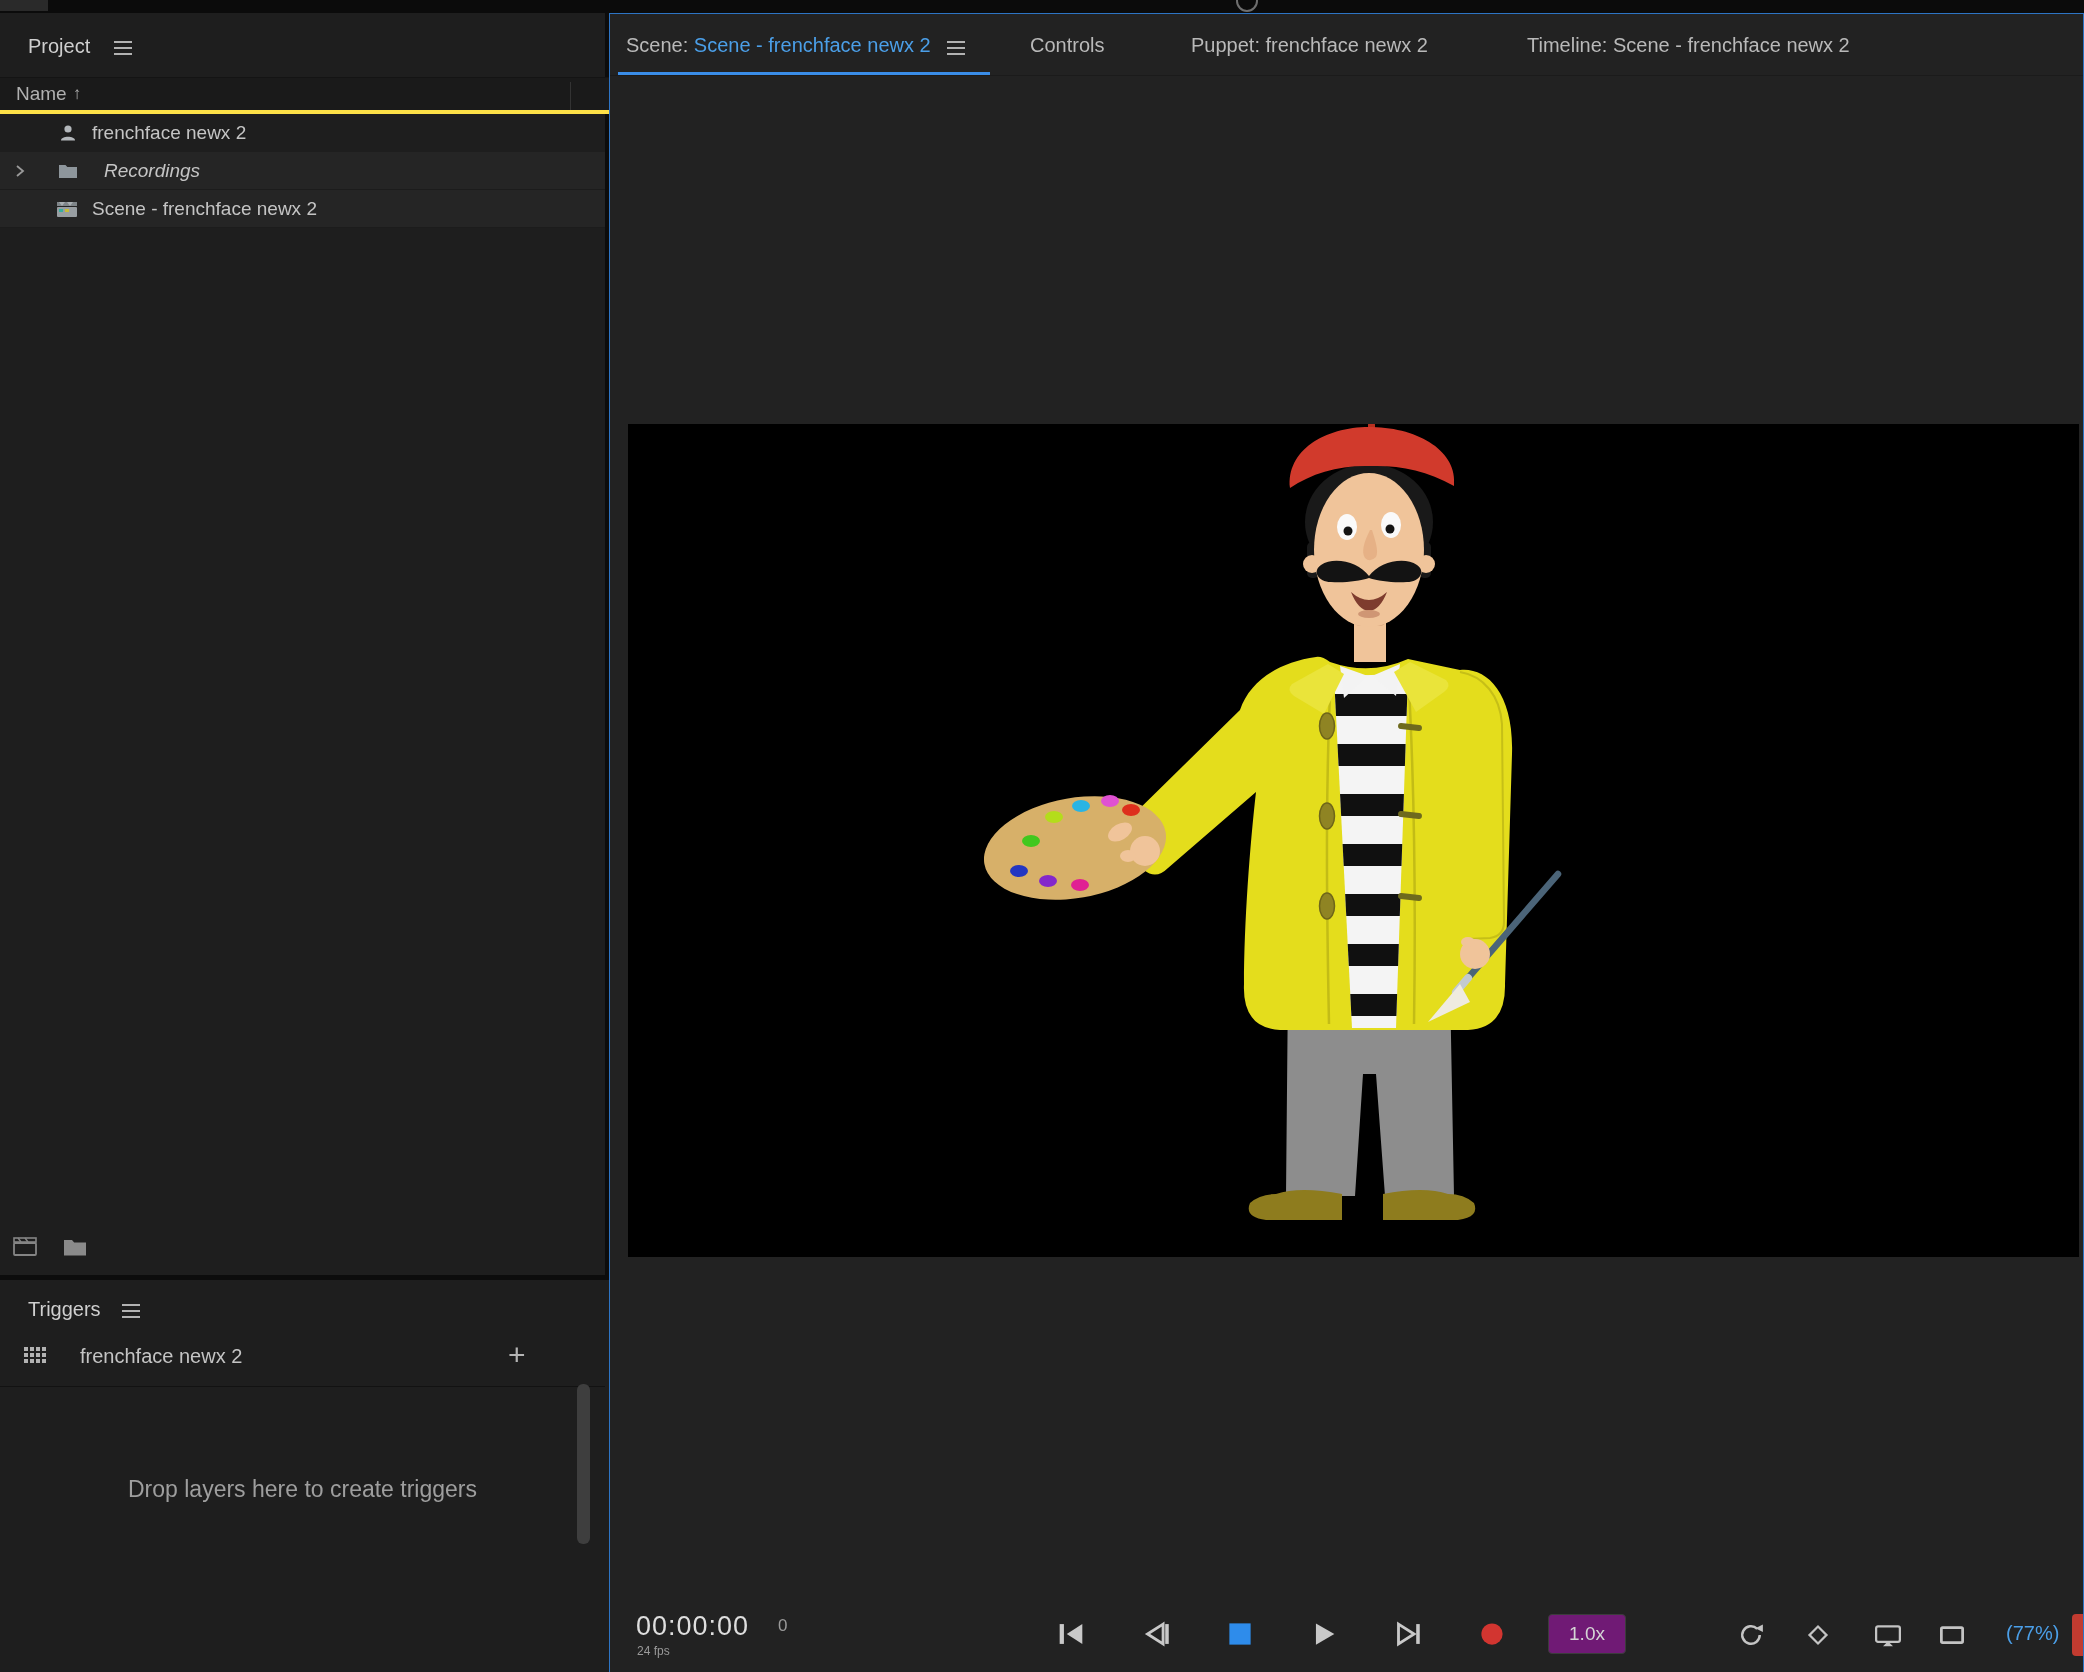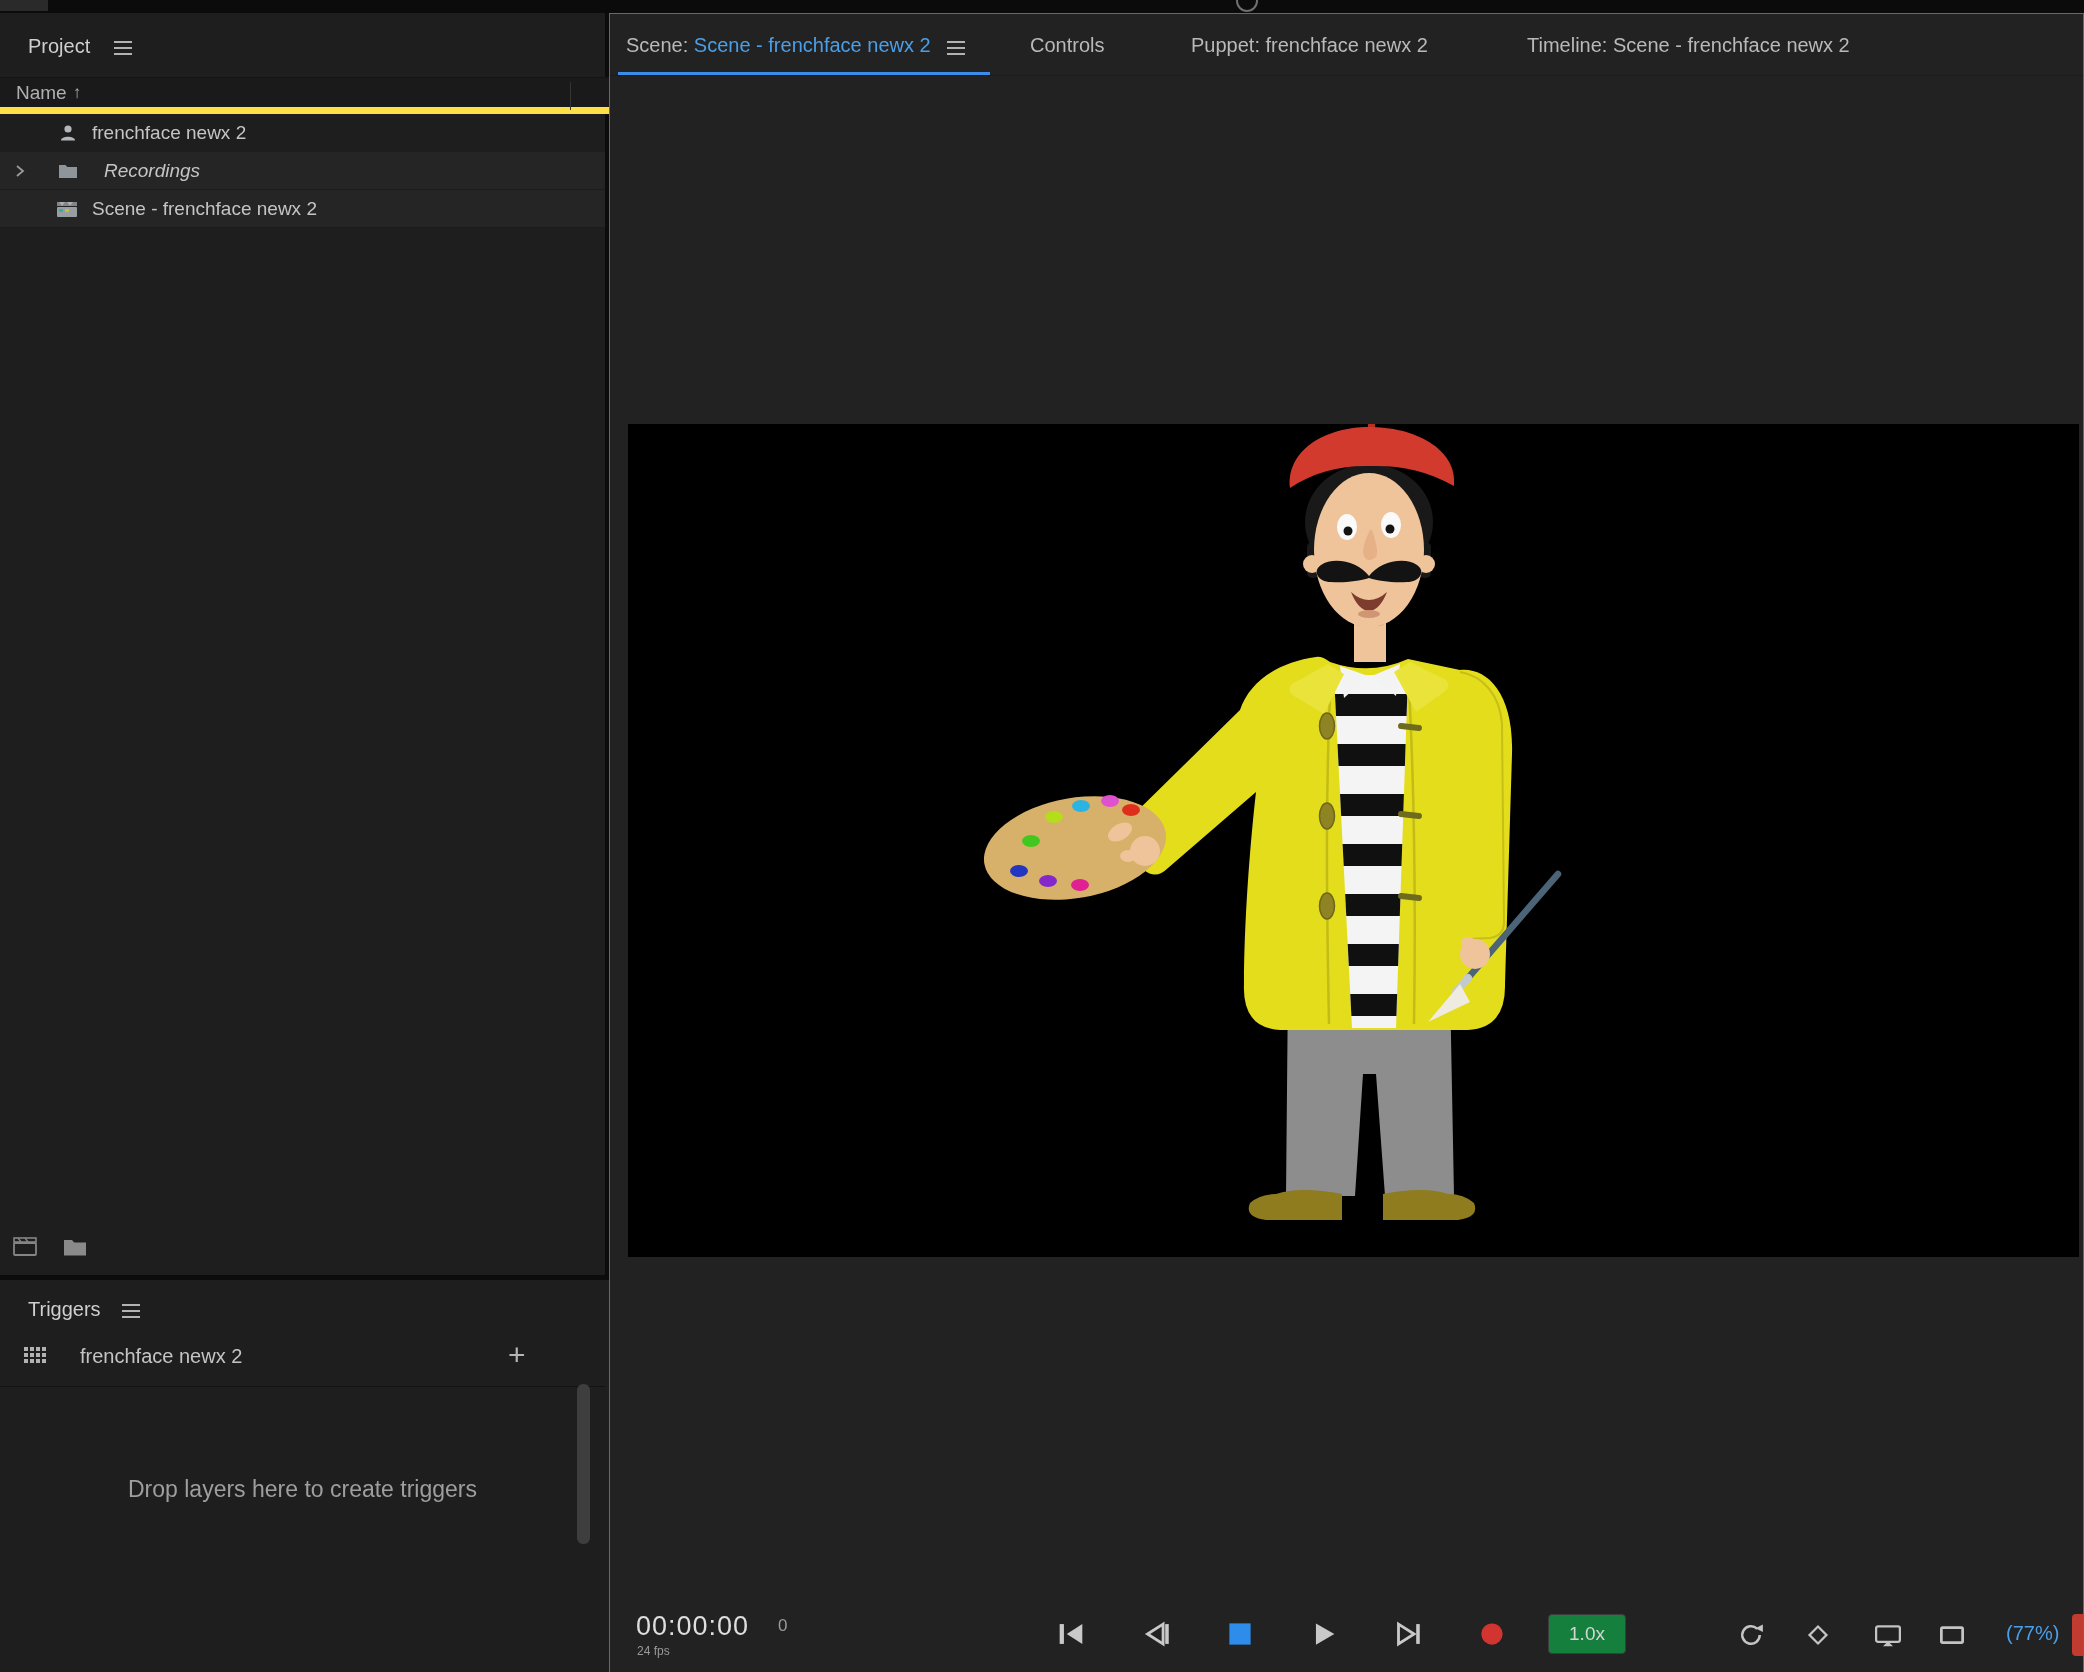--- a/index.html
+++ b/index.html
@@ -27,21 +27,21 @@
     <div class="abs" style="left:0;top:0;width:605px;height:62px;">
       <span class="abs" style="left:28px;top:22px;font-size:20px;color:#cfcfcf;">Project</span>
       <div class="hamburger abs" style="left:114px;top:28px;">
           <span></span>
           <span></span>
           <span></span>
         </div>
     </div>
 
     <div class="abs flexrow" style="left:0;top:64px;width:729px;height:37px;background:#1a1a1a;
-                border-top:1px solid #141414;border-bottom:7px solid #fde047;box-sizing:border-box;">
+                border-top:1px solid #141414;border-bottom:4px solid #fde047;box-sizing:border-box;">
       <span style="margin-left:16px;font-size:19px;color:#b0b0b0;">Name</span>
       <span style="margin-left:6px;font-size:17px;color:#b0b0b0;">↑</span>
       <div class="abs" style="left:570px;top:4px;width:1px;height:28px;background:#333;"></div>
     </div>
 
     <div class="abs flexrow" style="left:0;top:101px;width:605px;height:38px;">
       <svg width="20" height="20" viewBox="0 0 20 20" style="margin-left:58px;">
         <circle cx="10" cy="6" r="3.6" fill="#b3b7bb"></circle>
         <path d="M3 17.5 C3 12.5 17 12.5 17 17.5 Z" fill="#b3b7bb"></path>
       </svg>
@@ -254,21 +254,21 @@
       <polygon points="7,4.5 20,12 7,19.5" fill="#c9c9c9"></polygon>
     </svg>
     <svg class="abs" width="34" height="34" viewBox="0 0 24 24" style="left:780px;top:1603px;">
       <polygon points="6,5 17,12 6,19" fill="none" stroke="#c9c9c9" stroke-width="2"></polygon>
         <rect x="18.5" y="5" width="2.5" height="14" fill="#c9c9c9"></rect>
     </svg>
     <svg class="abs" width="34" height="34" viewBox="0 0 24 24" style="left:865px;top:1603px;">
       <circle cx="12" cy="12" r="7.5" fill="#d23530"></circle>
     </svg>
 
-    <div class="abs" style="left:938px;top:1600px;width:78px;height:40px;background:#15803d;border:1px solid #3c3c3c;
+    <div class="abs" style="left:938px;top:1600px;width:78px;height:40px;background:#701a75;border:1px solid #3c3c3c;
                 border-radius:4px;box-sizing:border-box;display:flex;align-items:center;justify-content:center;">
       <span style="font-size:19px;color:#d5d5d5;">1.0x</span>
     </div>
 
     <svg class="abs" width="30" height="30" viewBox="0 0 24 24" style="left:1126px;top:1606px;">
       <path d="M19,12 a7,7 0 1 1 -2.05,-4.95" fill="none" stroke="#c4c4c4" stroke-width="2"></path>
       <polygon points="21.5,3.5 21.5,9.5 15.5,6.5" fill="#c4c4c4"></polygon>
     </svg>
     <svg class="abs" width="30" height="30" viewBox="0 0 24 24" style="left:1193px;top:1606px;">
       <rect x="7.2" y="7.2" width="9.6" height="9.6" fill="none" stroke="#c4c4c4" stroke-width="1.8" transform="rotate(45 12 12)"></rect>

